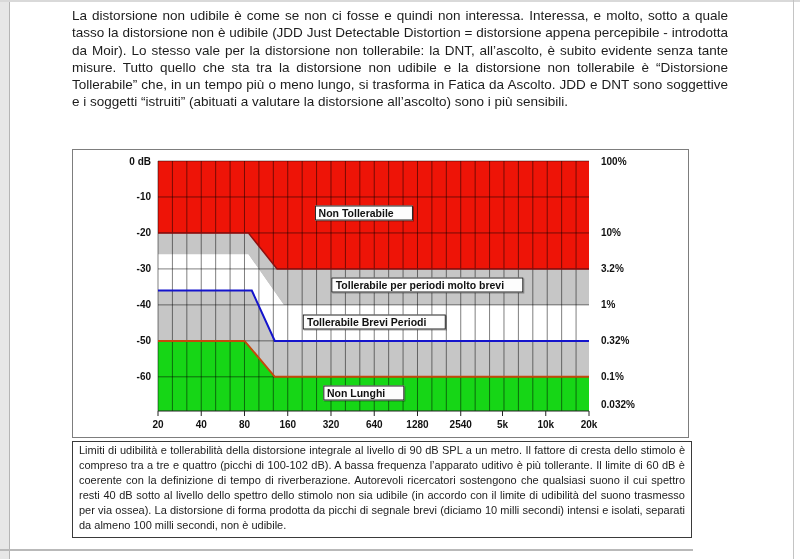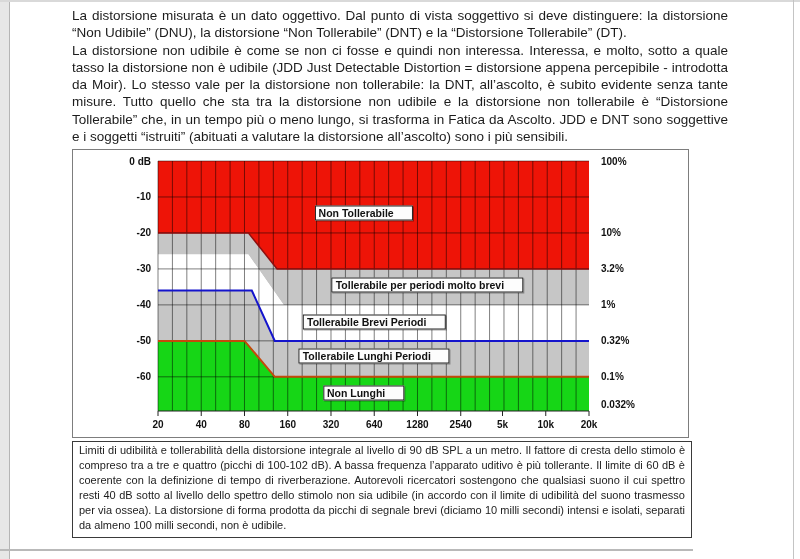--- a/index.html
+++ b/index.html
@@ -46,21 +46,20 @@
 </style>
 </head>
 <body>
 
 <div class="edge left-strip"></div>
 <div class="edge top-edge"></div>
 <div class="edge right-edge"></div>
 <div class="edge bottom-divider"></div>
 
 <div class="intro">
-  <p>La distorsione misurata è un dato oggettivo. Dal punto di vista soggettivo si deve distinguere: la distorsione “Non Udibile” (DNU), la distorsione “Non Tollerabile” (DNT) e la “Distorsione Tollerabile” (DT).</p>
   <p>La distorsione non udibile è come se non ci fosse e quindi non interessa. Interessa, e molto, sotto a quale tasso la distorsione non è udibile (JDD Just Detectable Distortion = distorsione appena percepibile - introdotta da Moir). Lo stesso vale per la distorsione non tollerabile: la DNT, all’ascolto,  è subito evidente senza tante misure. Tutto quello che sta tra la distorsione non udibile e la distorsione non tollerabile è “Distorsione Tollerabile”  che, in un tempo più o meno lungo, si trasforma in Fatica da Ascolto. JDD e  DNT sono soggettive e i soggetti “istruiti” (abituati a valutare la distorsione all’ascolto)  sono i più sensibili.</p>
 </div>
 
 <div class="chart-box">
   <div id="chart-area">
       <svg width="615" height="287">
         <polygon points="85.0,11.0 516.0,11.0 516.0,118.9 204.1,118.9 175.3,82.9 85.0,82.9" fill="#ee1407"></polygon>
         <polygon points="85.0,82.9 175.3,82.9 204.1,118.9 516.0,118.9 516.0,154.9 210.7,154.9 175.3,104.5 85.0,104.5" fill="#c6c6c6"></polygon>
         <polygon points="85.0,104.5 175.3,104.5 210.7,154.9 516.0,154.9 516.0,190.9 201.8,190.9 178.8,140.5 85.0,140.5" fill="#ffffff"></polygon>
         <polygon points="85.0,140.5 178.8,140.5 201.8,190.9 516.0,190.9 516.0,226.8 201.8,226.8 171.5,190.9 85.0,190.9" fill="#c6c6c6"></polygon>
@@ -139,20 +138,19 @@
         <text x="528" y="86.44244604316546" text-anchor="start" class="tick">10%</text>
         <text x="528" y="122.41366906474819" text-anchor="start" class="tick">3.2%</text>
         <text x="528" y="158.38489208633092" text-anchor="start" class="tick">1%</text>
         <text x="528" y="194.35611510791367" text-anchor="start" class="tick">0.32%</text>
         <text x="528" y="230.32733812949638" text-anchor="start" class="tick">0.1%</text>
         <text x="528" y="257.5" text-anchor="start" class="tick">0.032%</text>
       </svg>
       <span class="region-label" style="left: 290.639px; top: 63.1583px;">Non Tollerabile</span>
       <span class="region-label" style="left: 354.384px; top: 135.101px;">Tollerabile per periodi molto brevi</span>
       <span class="region-label" style="left: 301.24px; top: 172.151px;">Tollerabile Brevi Periodi</span>
-      <span class="region-label" style="left: 301.24px; top: 206.324px;">Tollerabile Lunghi Periodi</span>
       <span class="region-label" style="left: 290.639px; top: 243.014px;">Non Lunghi</span>
     </div>
 </div>
 
 <div class="caption-box">
   <p>Limiti di udibilità e tollerabilità della distorsione integrale al livello di 90 dB SPL a un metro. Il fattore di cresta dello stimolo è compreso tra a tre e quattro (picchi di 100-102 dB). A bassa frequenza l’apparato uditivo è più tollerante. Il limite di 60 dB è coerente con la definizione di tempo di riverberazione. Autorevoli ricercatori sostengono che qualsiasi suono il cui spettro resti 40 dB sotto al livello dello spettro dello stimolo non sia udibile (in accordo con il limite di udibilità del suono trasmesso per via ossea). La distorsione di forma prodotta da picchi di segnale brevi (diciamo 10 milli secondi) intensi e isolati, separati da  almeno 100 milli secondi, non è udibile.</p>
 </div>
 
 </body></html>

